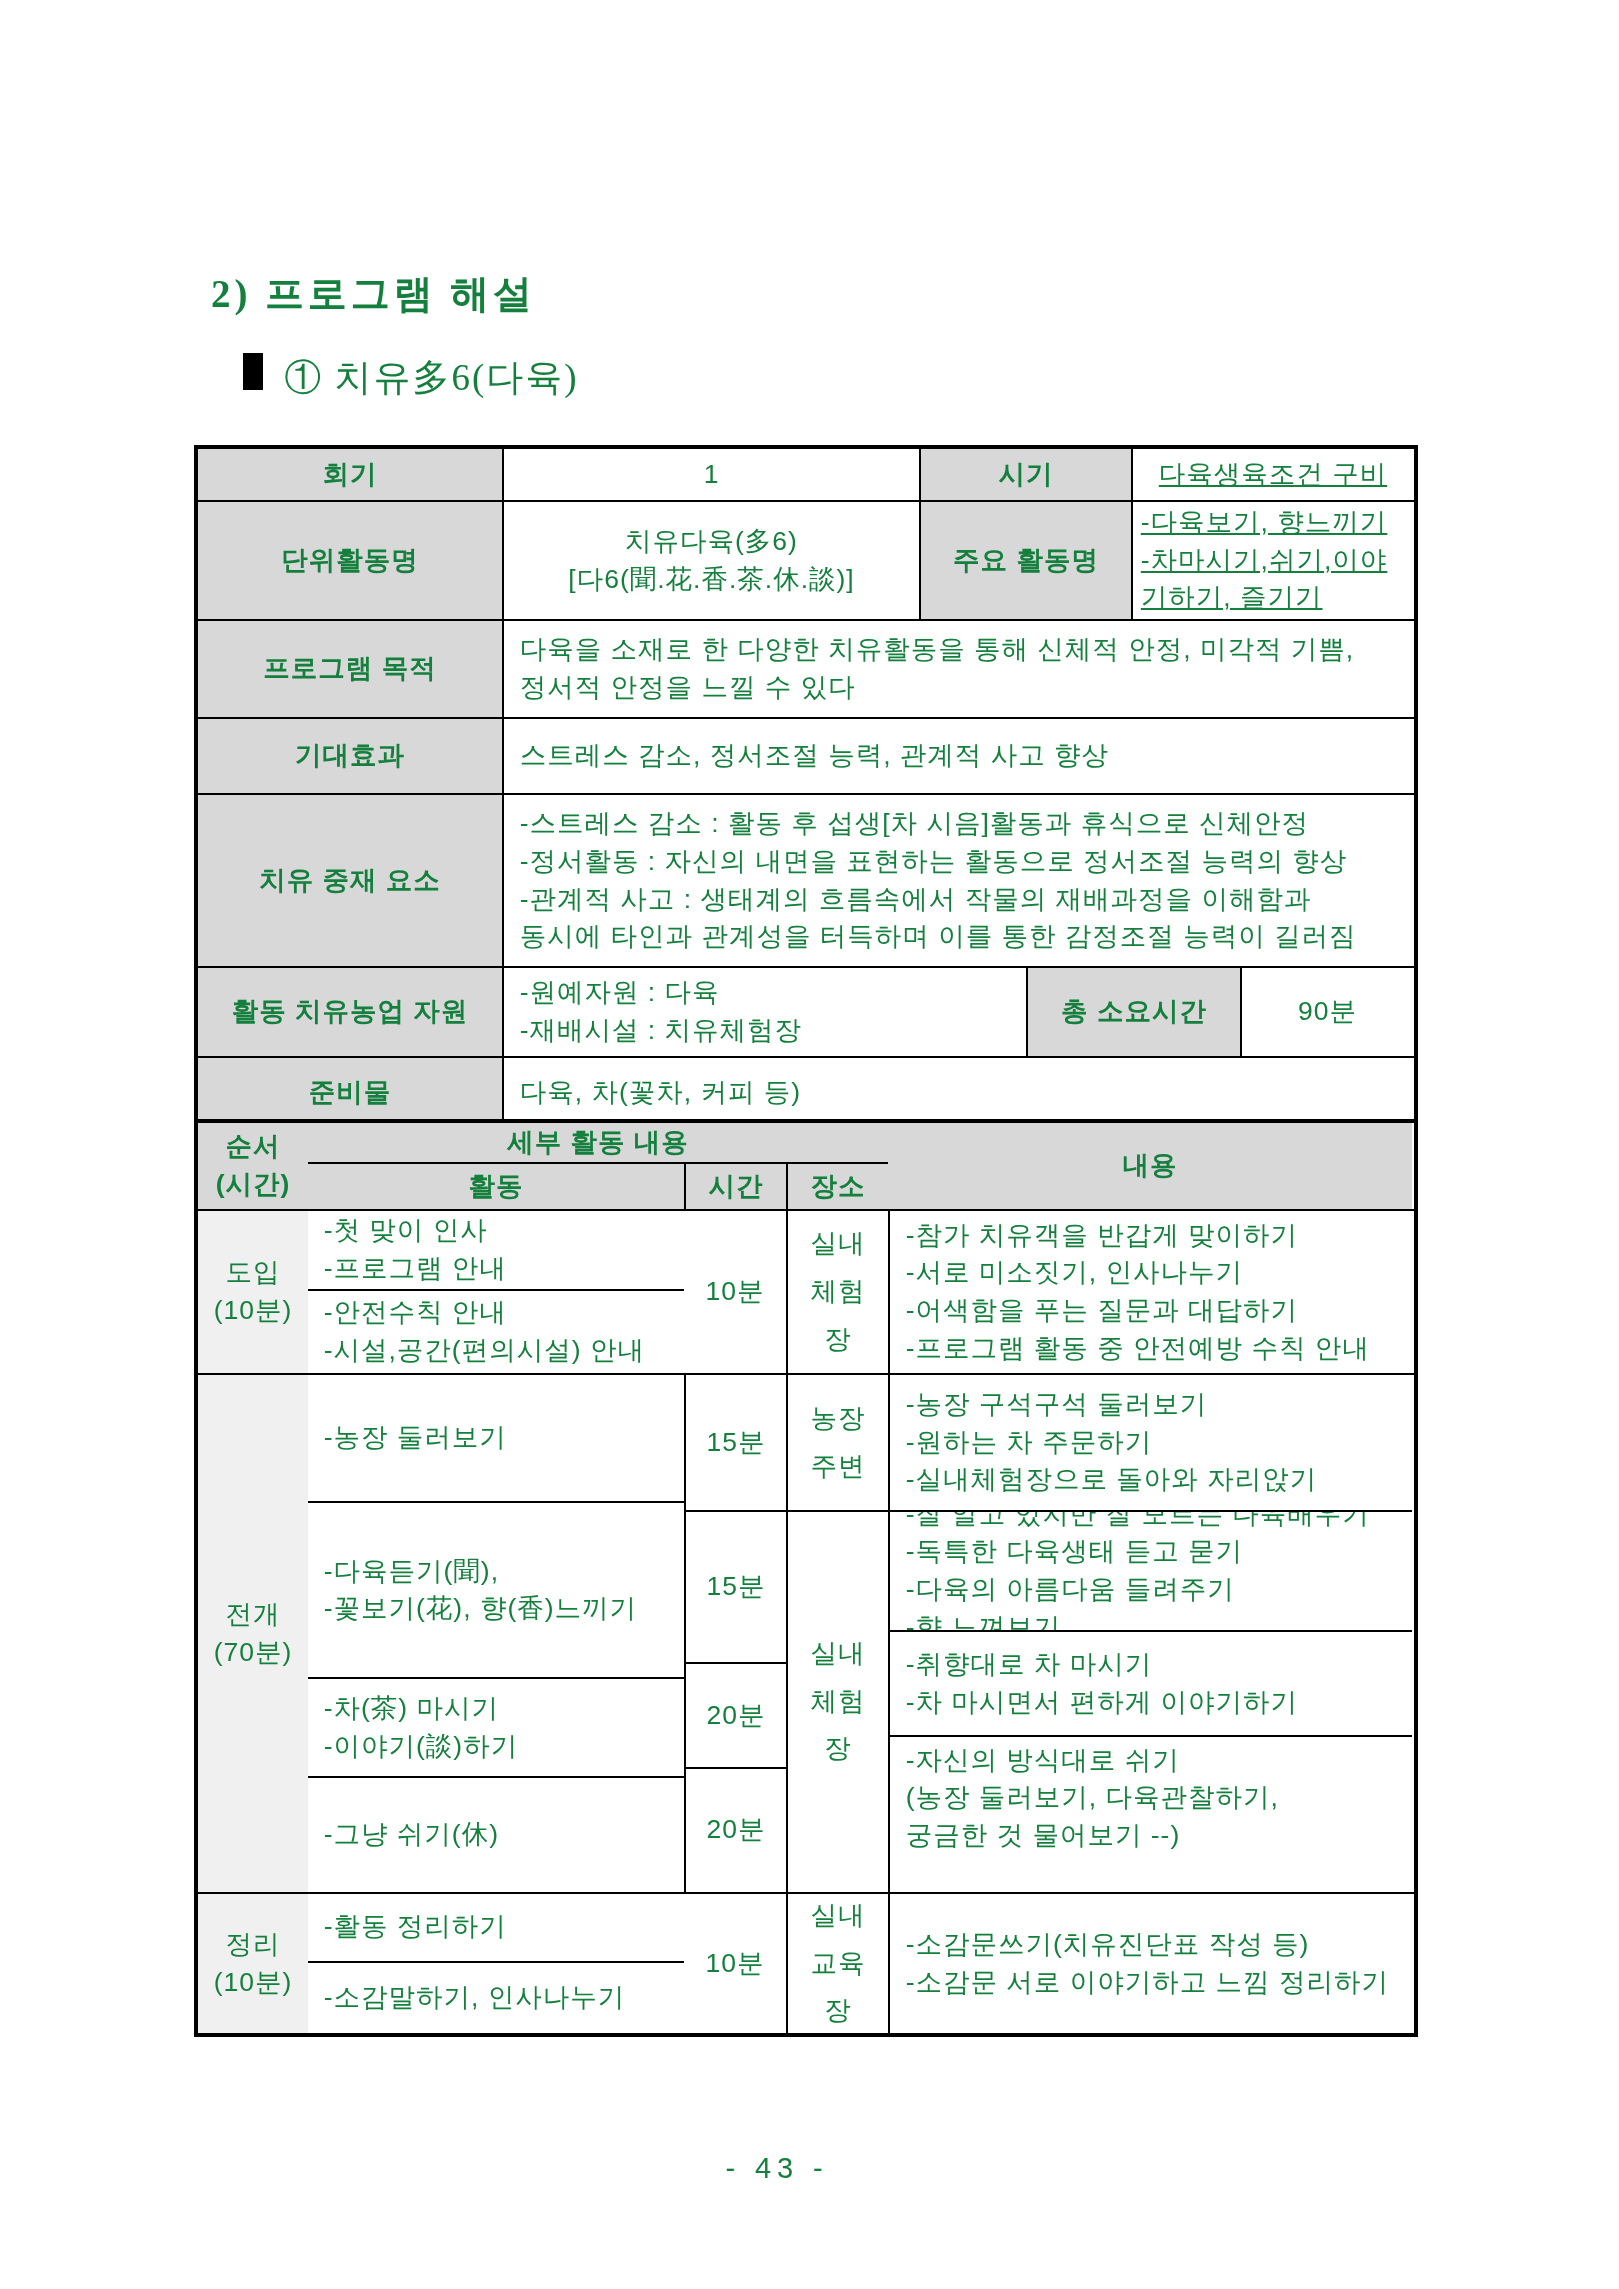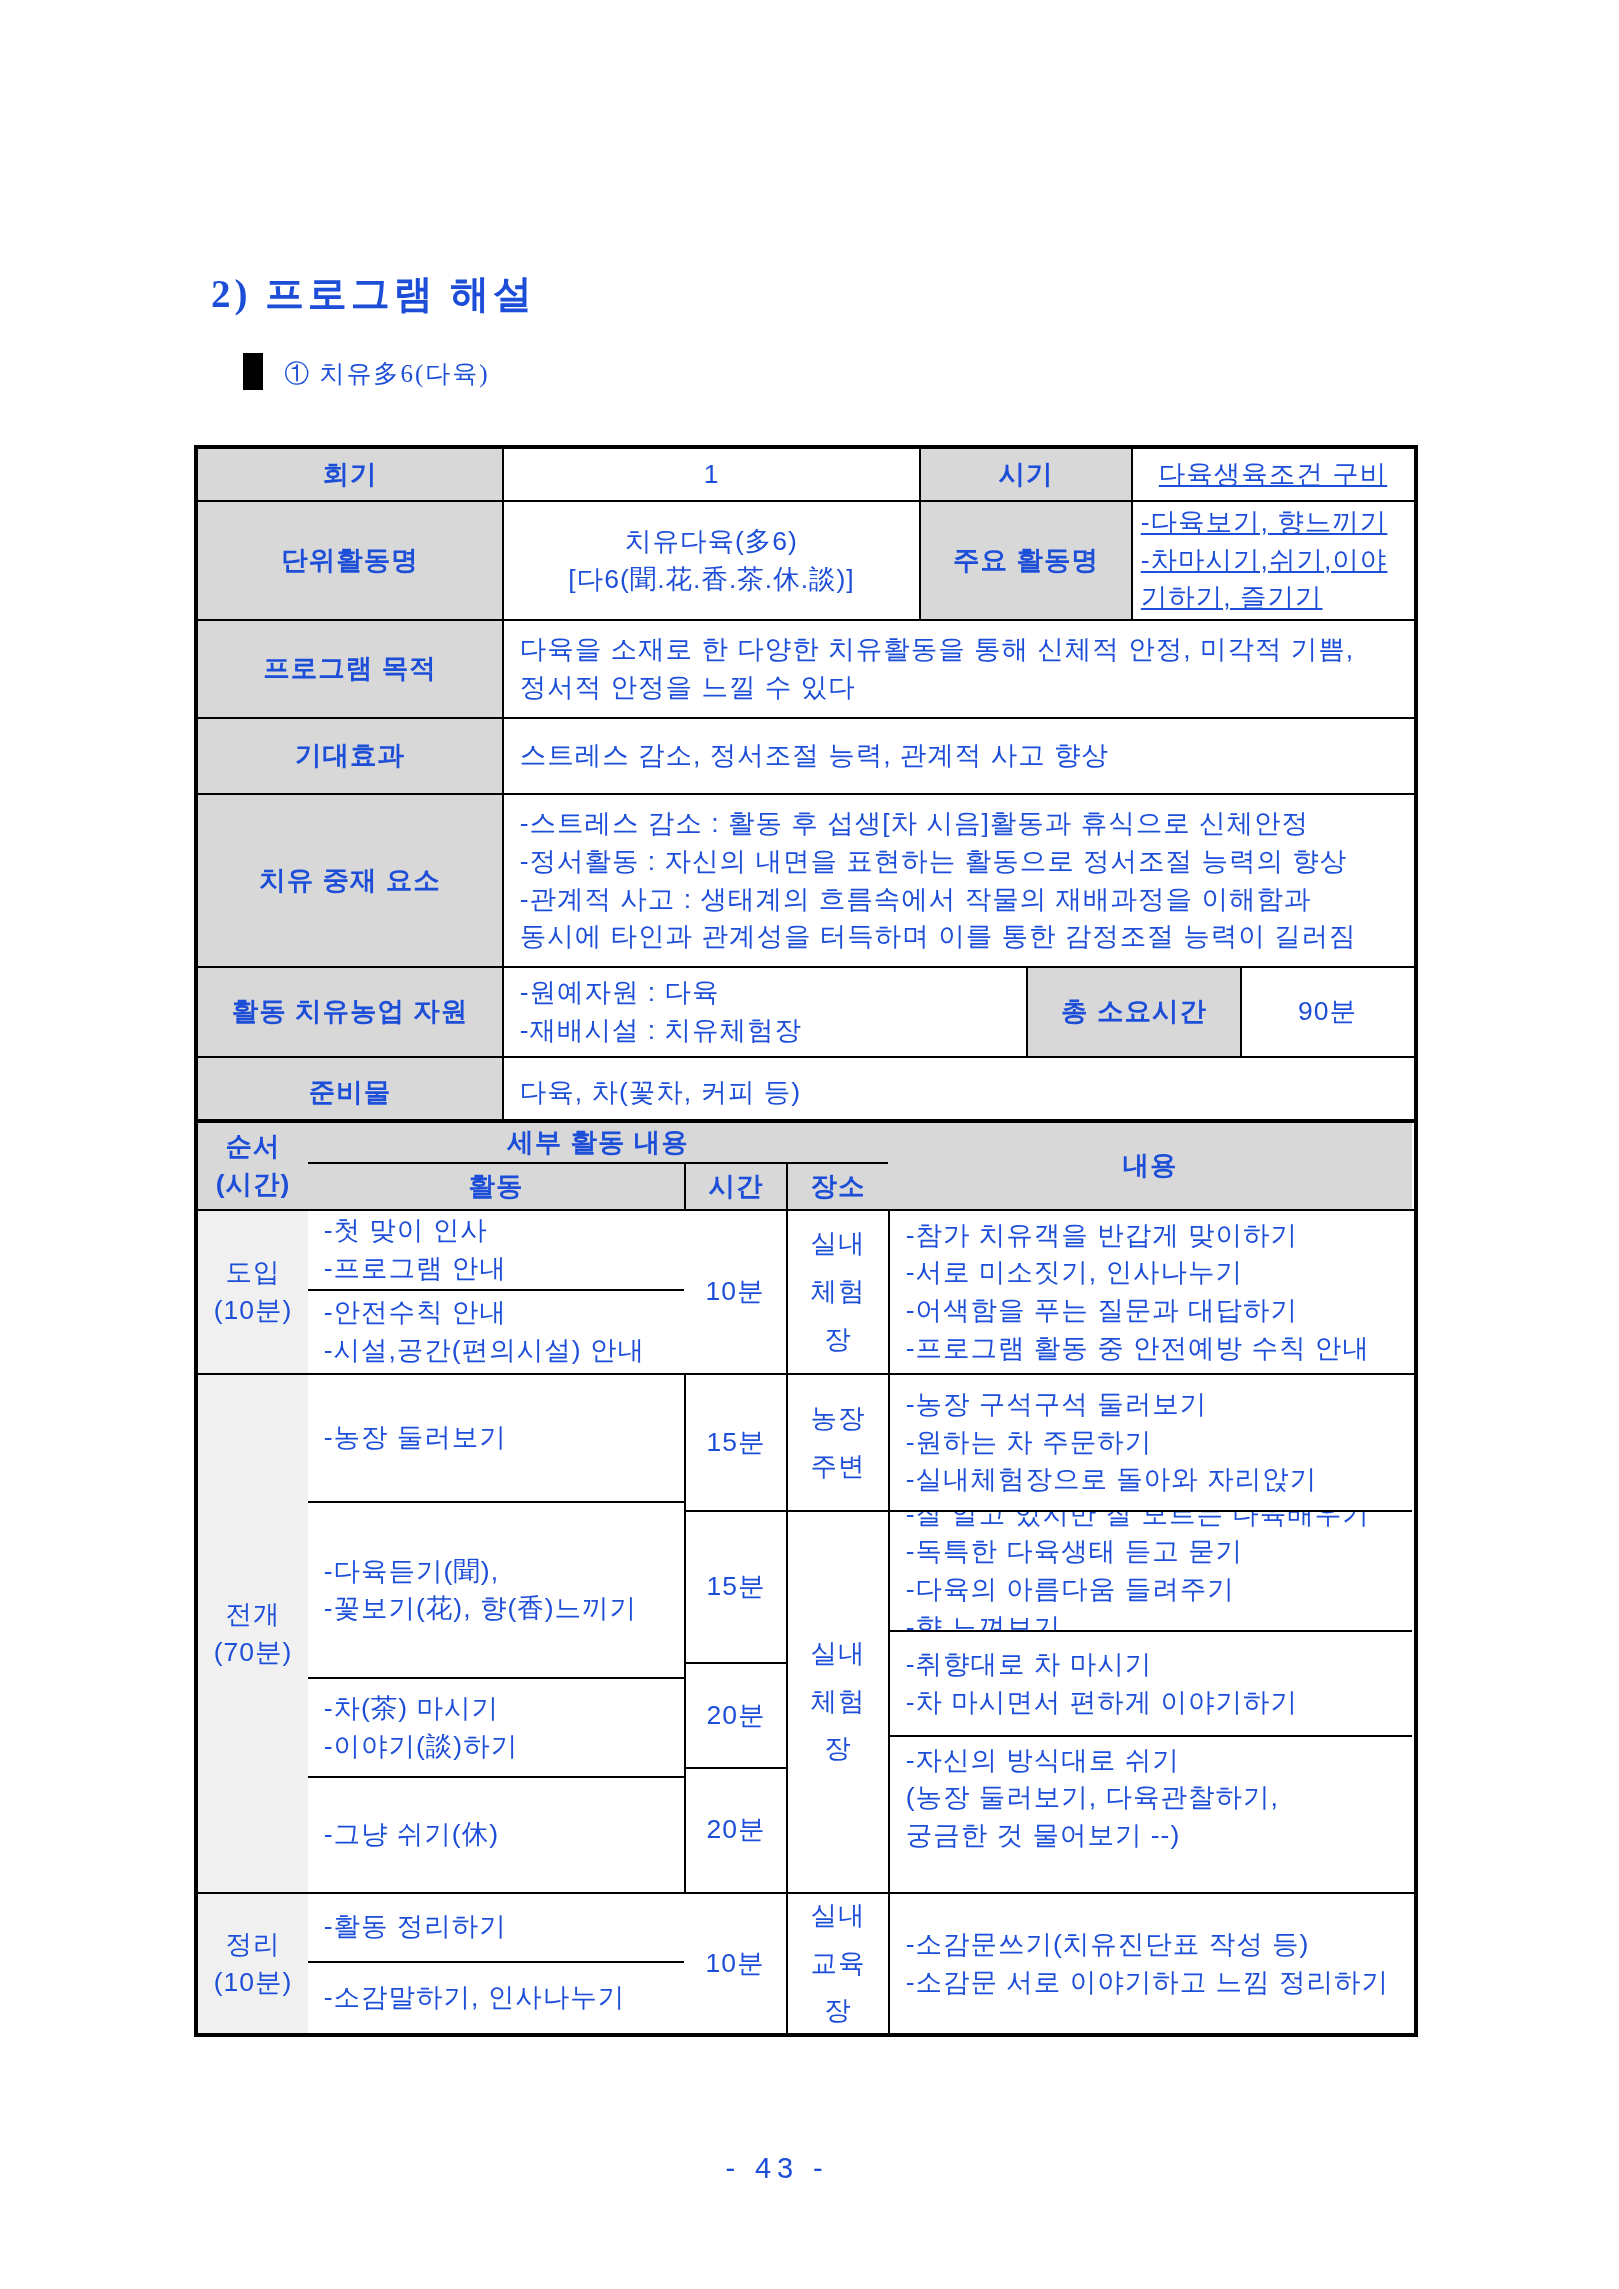--- a/index.html
+++ b/index.html
@@ -1,32 +1,32 @@
 <!DOCTYPE html>
 <html><head>
 <meta charset="utf-8">
 <style>
   html,body { margin:0; padding:0; background:#888; }
   .page {
     position:relative; width:1619px; height:2290px; background:#ffffff;
-    font-family:"Liberation Sans", sans-serif; color:#1d4ed8;
+    font-family:"Liberation Sans", sans-serif; color:#15803d;
     overflow:hidden;
   }
   
   .doc-title {
     position:absolute; left:211px; top:267px;
     font-family:"Liberation Serif", serif;
     font-size:39px; font-weight:bold; letter-spacing:3.9px;
     white-space:nowrap;
   }
   .doc-subtitle {
     position:absolute; left:243px; top:353px;
     font-family:"Liberation Serif", serif;
-    font-size:25px; letter-spacing:2px; white-space:nowrap;
-    display:flex; align-items:flex-end;
+    font-size:37px; letter-spacing:2px; white-space:nowrap;
+    display:flex; align-items:flex-start;
   }
   .marker-bar { display:inline-block; width:19.6px; height:37px; background:#000; margin-right:21.6px; }
   
   .tbl { position:absolute; left:194px; width:1224px; border:4.9px solid #000; box-sizing:border-box; background:#fff; }
   .row { display:flex; }
   .row + .row { border-top:2px solid #000; }
   .cell {
     box-sizing:border-box; display:flex; align-items:center;
     font-size:26.5px; line-height:1.42; letter-spacing:1px;
     white-space:pre-line; overflow:hidden;

